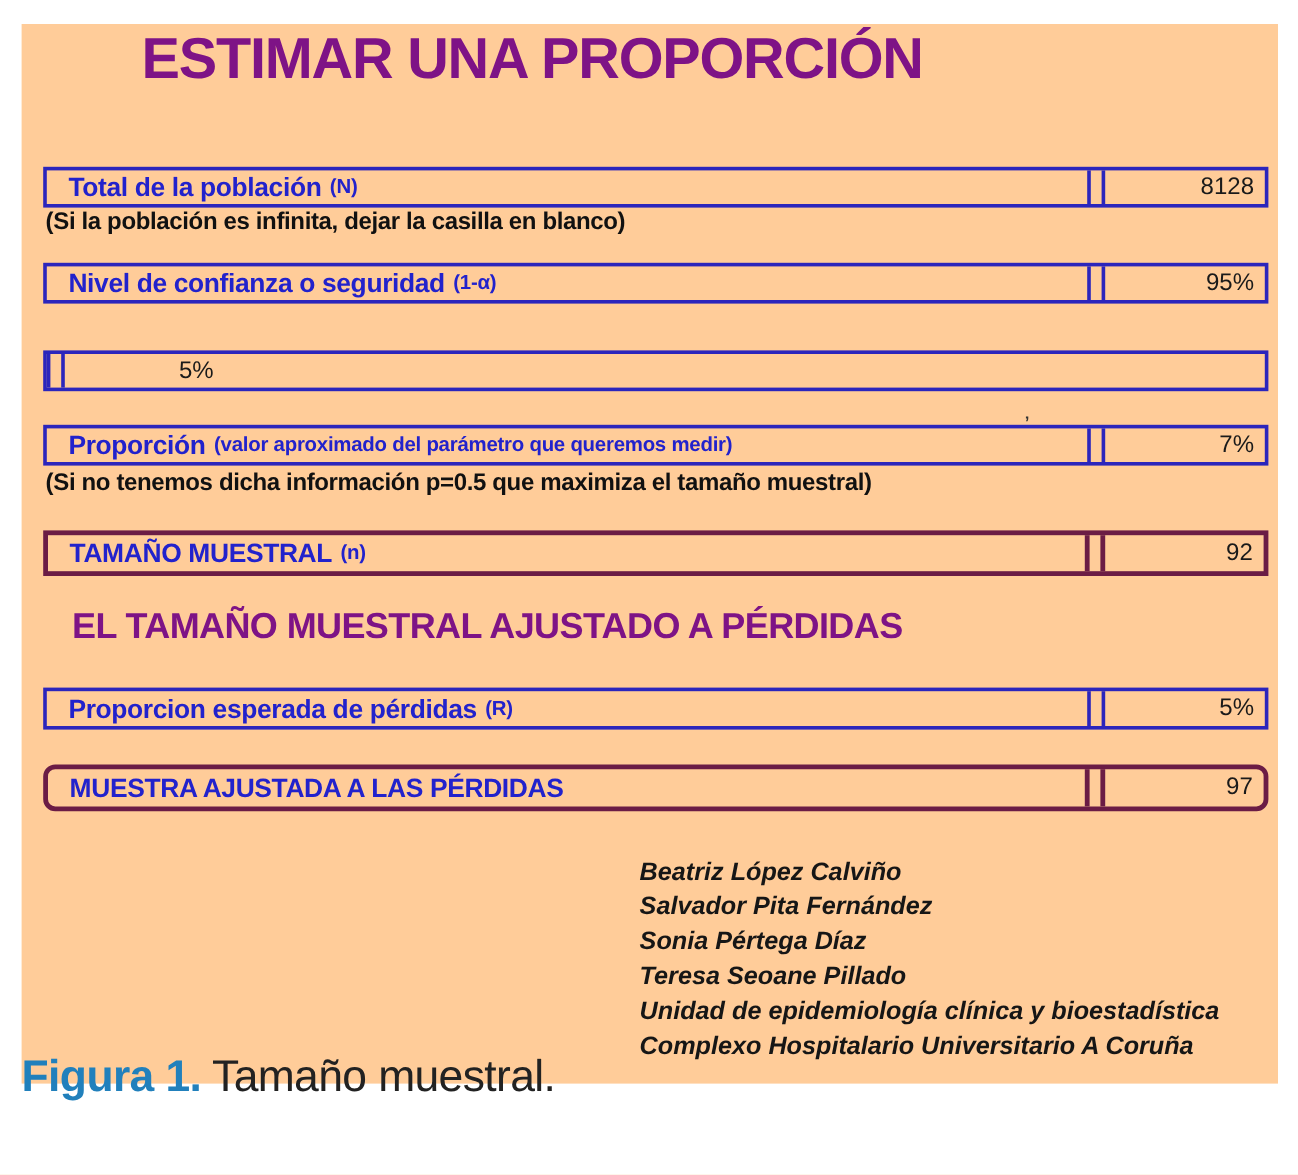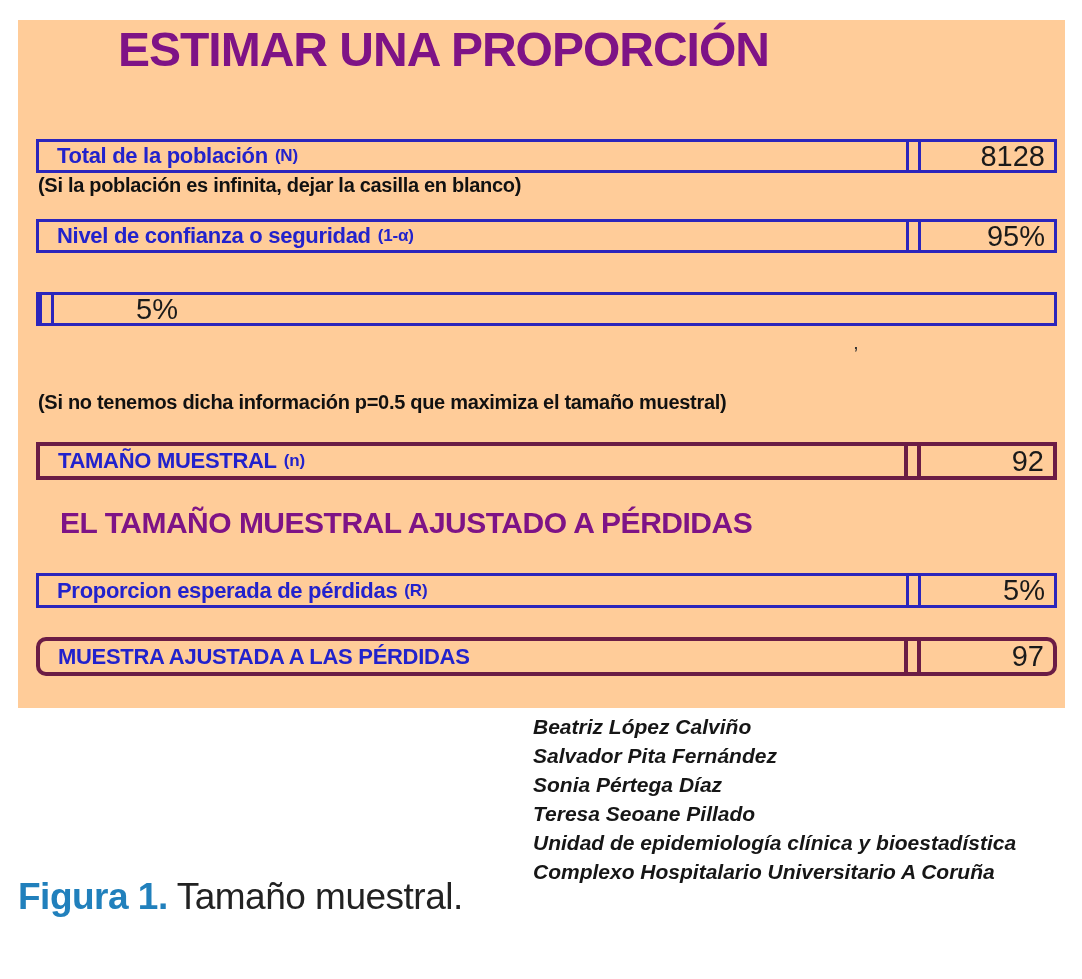--- a/index.html
+++ b/index.html
@@ -14,21 +14,21 @@
     --caption-black:#222222;
   }
   *{box-sizing:border-box;}
   html,body{margin:0;padding:0;}
   body{
     width:1082px;height:979px;position:relative;overflow:hidden;
     background:#ffffff;
     font-family:"Liberation Sans","DejaVu Sans",sans-serif;
   }
   .panel{
-    position:absolute;left:18px;top:20px;width:1047px;height:688px;
+    position:absolute;left:18px;top:20px;width:1047px;height:883px;
     background:var(--peach);
   }
   .title{
     position:absolute;left:100px;top:2px;
     font-size:48px;font-weight:bold;line-height:56px;letter-spacing:-1px;
     color:var(--purple);white-space:nowrap;
   }
   .subtitle{
     position:absolute;left:42px;top:486px;
     font-size:30px;font-weight:bold;letter-spacing:-0.5px;
@@ -44,21 +44,21 @@
     flex:1;display:flex;align-items:center;gap:7px;
     padding-left:18px;white-space:nowrap;overflow:hidden;
   }
   .lbl{font-size:22px;font-weight:bold;color:var(--blue-text);letter-spacing:-0.3px;}
   .lbl-sm{font-size:17px;font-weight:bold;color:var(--blue-text);letter-spacing:-0.2px;}
   .sep{width:3px;margin-right:9px;}
   .row.blue .sep{background:var(--blue-border);}
   .row.maroon .sep{background:var(--maroon);width:4px;}
   .row-value{
     width:136px;display:flex;align-items:center;justify-content:flex-end;
-    padding-right:9px;font-size:29px;color:var(--value-black);
+    padding-right:9px;font-size:20px;color:var(--value-black);
   }
   .row.blue .row-value{border-left:3px solid var(--blue-border);}
   .row.maroon .row-value{border-left:4px solid var(--maroon);}
   .note{
     position:absolute;left:20px;
     font-size:20px;font-weight:bold;letter-spacing:-0.3px;
     color:var(--note-black);white-space:nowrap;
   }
   .credits{
     position:absolute;left:515px;top:692px;
@@ -101,20 +101,28 @@
     <div class="row-value">95%</div>
   </div>
 
   <div class="row blue" style="top:272px;height:34px;">
     <div class="sep"></div>
     <div class="row-value">5%</div>
   </div>
 
   <div class="stray">’</div>
 
+  <div class="row blue" style="top:334px;height:34px;">
+    <div class="row-label">
+      <span class="lbl">Proporción</span>
+      <span class="lbl-sm">(valor aproximado del parámetro que queremos medir)</span>
+    </div>
+    <div class="sep"></div>
+    <div class="row-value">7%</div>
+  </div>
   <div class="note" style="top:371px;">(Si no tenemos dicha información p=0.5 que maximiza el tamaño muestral)</div>
 
   <div class="row maroon" style="top:422px;height:38px;justify-content:space-between;">
     <div class="row-label">
       <span class="lbl">TAMAÑO MUESTRAL</span>
       <span class="lbl-sm">(n)</span>
     </div>
     <div class="sep"></div>
     <div class="row-value">92</div>
   </div>

